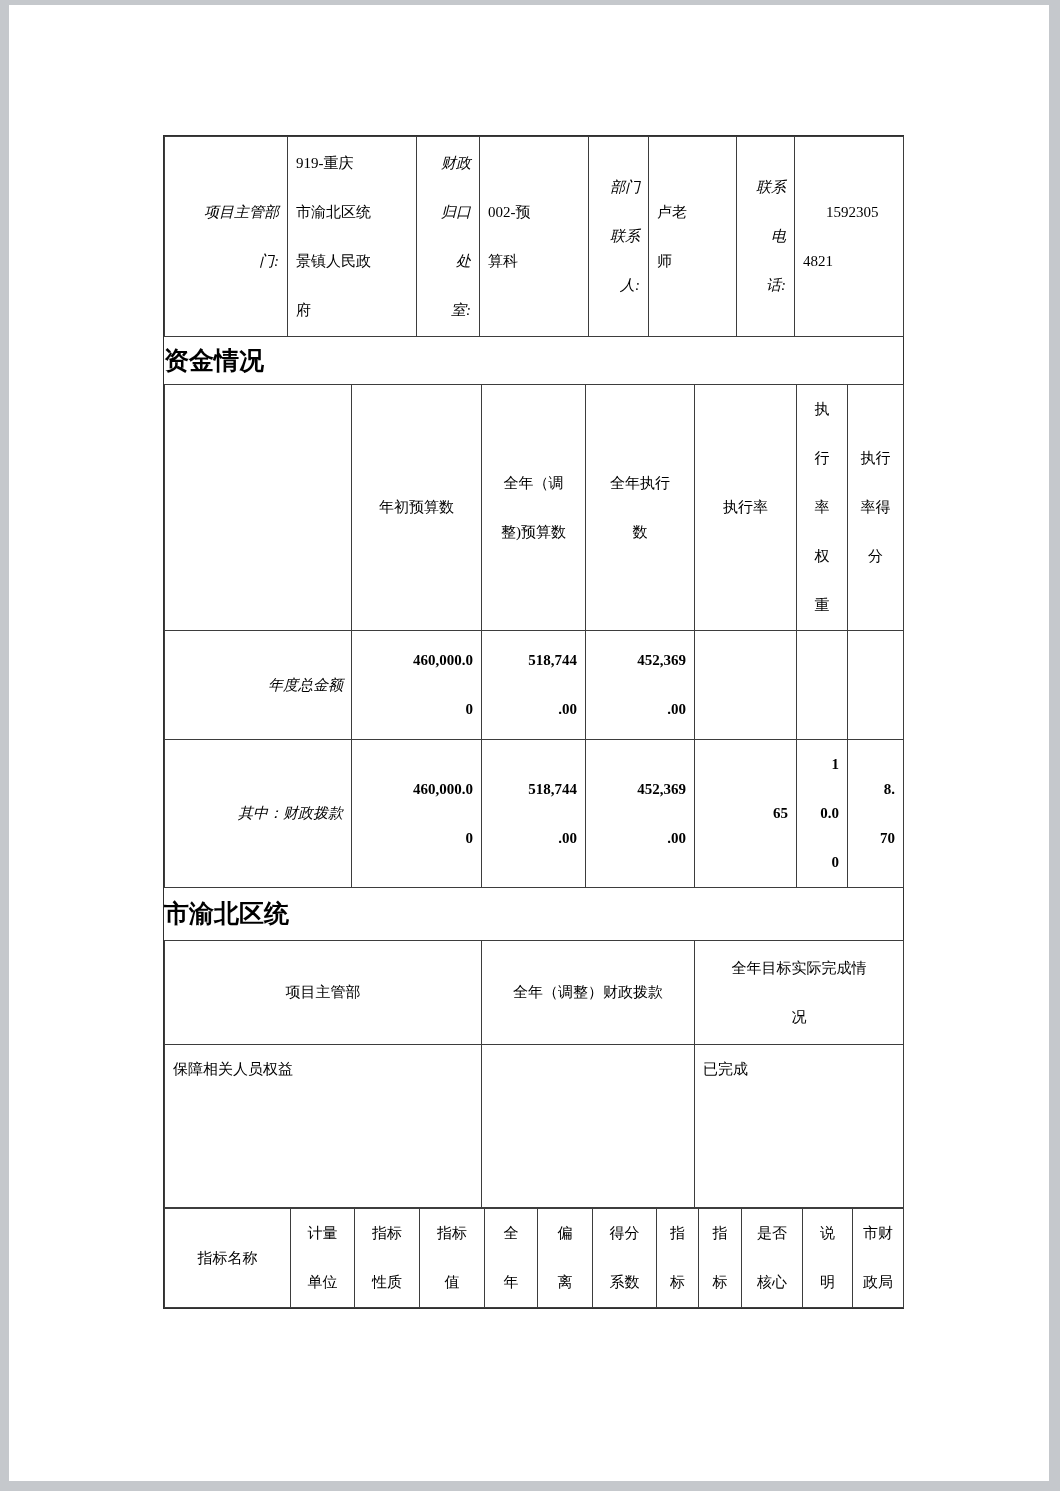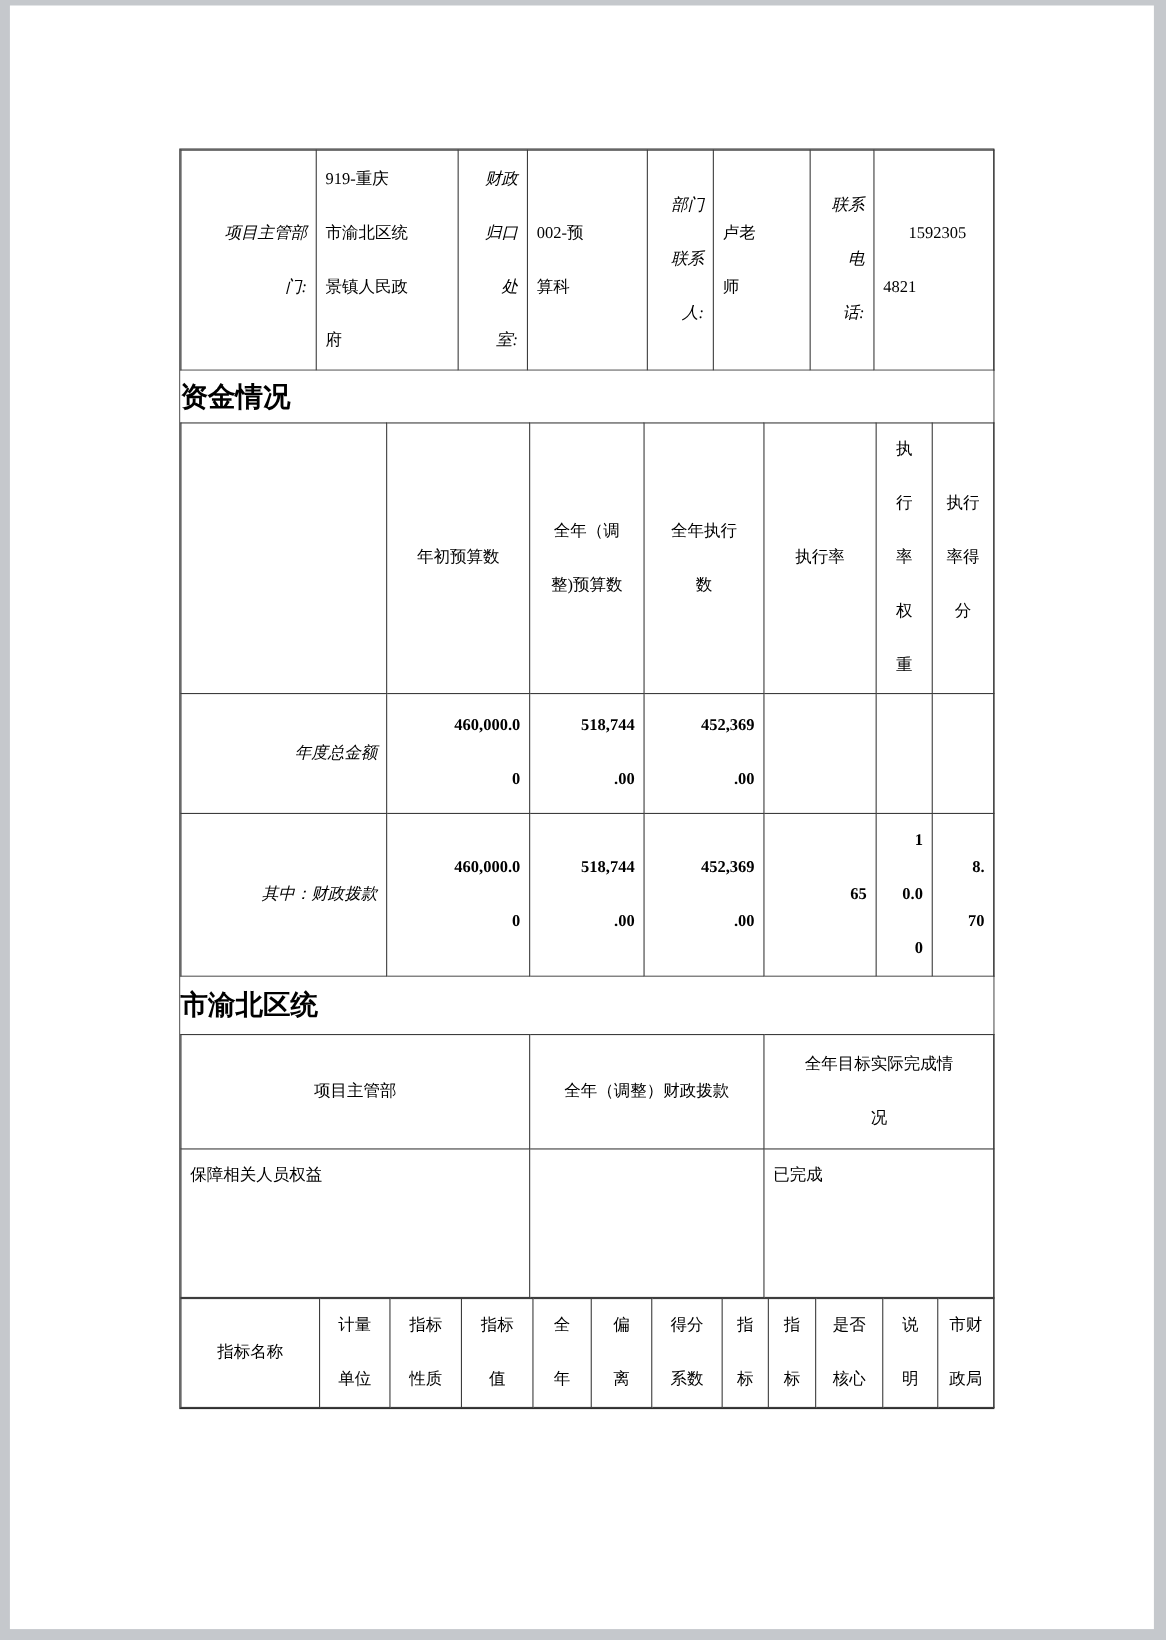--- a/index.html
+++ b/index.html
@@ -156,21 +156,21 @@
           <col style="width:213px">
           <col style="width:209px">
       </colgroup>
       <tbody>
           <tr style="height:104px">
         <td class="ctr">项目主管部</td>
         <td class="ctr">全年（调整）财政拨款</td>
         <td class="ctr">全年目标实际完成情
 况</td>
       </tr>
-      <tr style="height:135px">
+      <tr style="height:163px">
         <td class="val top">保障相关人员权益</td>
         <td class="val top"></td>
         <td class="val top">已完成</td>
       </tr>
     </tbody>
       </table>
 
 
     <table class="tbl">
       <colgroup>

